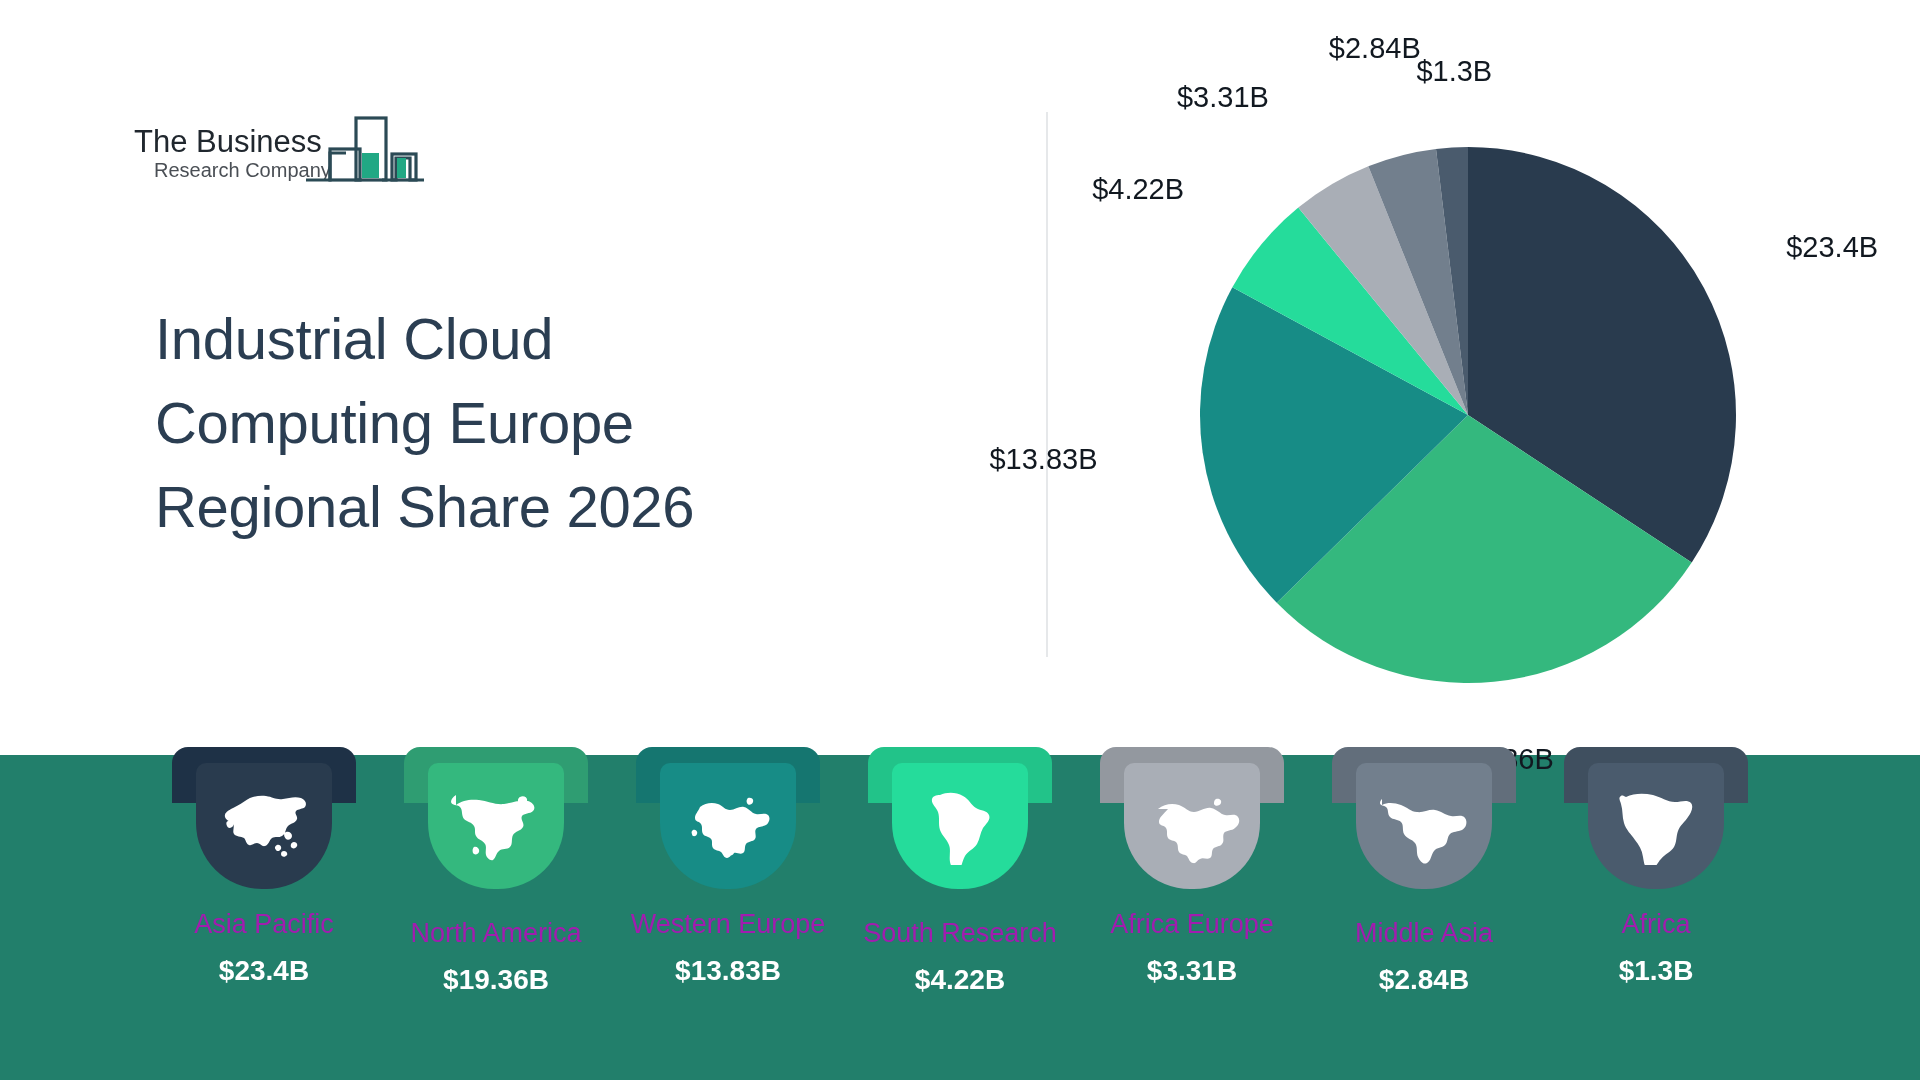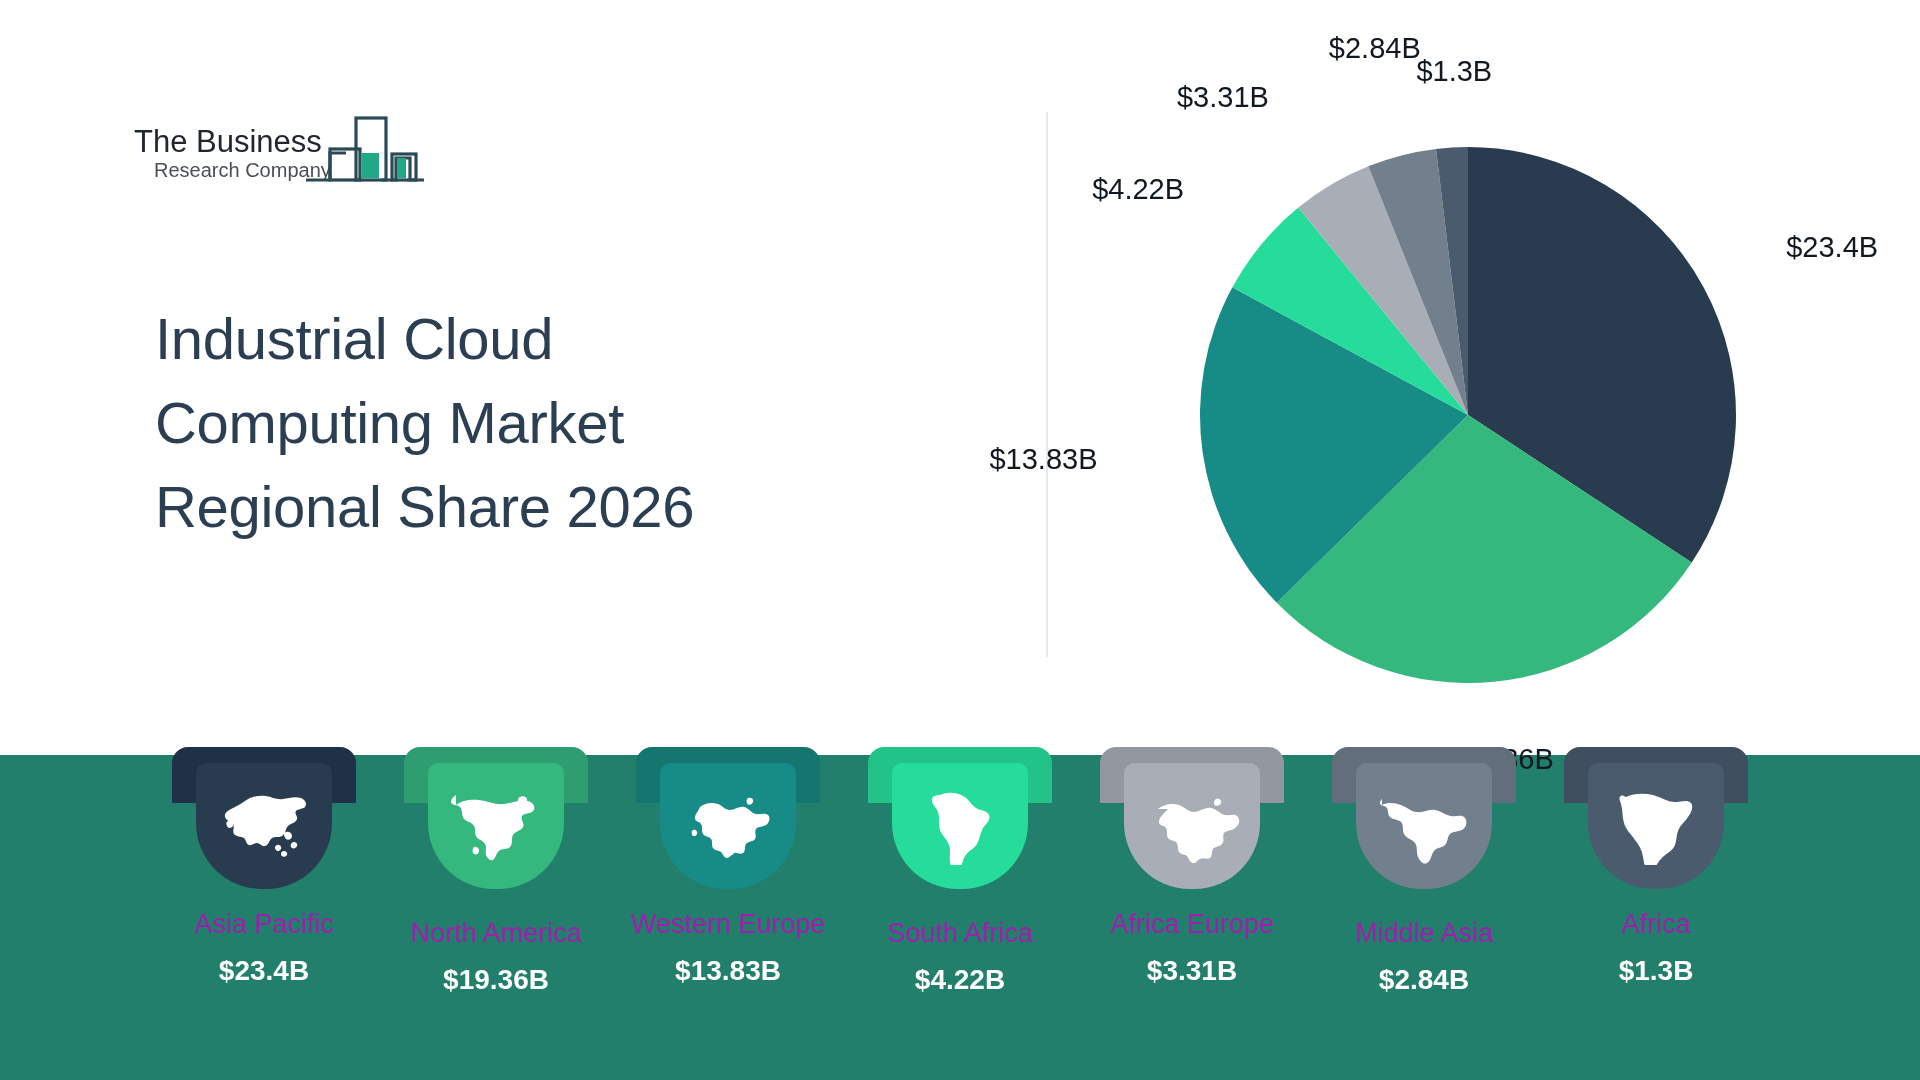--- a/index.html
+++ b/index.html
@@ -102,21 +102,21 @@
       </g>
       <g fill="#21a884">
         <rect x="228" y="45" width="17" height="25"></rect>
         <rect x="263" y="50" width="9" height="20"></rect>
       </g>
     </svg>
   </div>
 
   <h1 class="headline">
     <span class="ln">Industrial Cloud</span>
-    <span class="ln">Computing Market</span>
+    <span class="ln">Computing Europe</span>
     <span class="ln">Regional Share 2026</span>
   </h1>
 
   <div class="divider"></div>
 
   <div class="pie-wrap">
     <svg width="840" height="660" viewBox="0 0 840 660" xmlns="http://www.w3.org/2000/svg">
       <g id="pie-slices" transform="translate(408,360)">
           <path d="M 0 0 L 0.00 -268.00 A 268 268 0 0 1 223.71 147.57 Z" fill="#293b4e"></path>
           <path d="M 0 0 L 223.71 147.57 A 268 268 0 0 1 -191.20 187.80 Z" fill="#34b87e"></path>
@@ -177,21 +177,21 @@
       </div>
       <div class="card lower">
         <div class="emblem">
           <div class="tab" style="background: rgb(34, 195, 137);"></div>
           <div class="shield" style="background: rgb(37, 220, 155);">
             <svg width="100" height="78" viewBox="0 0 100 78">
               <path fill="#fff" d="M30 8c7-3 16-3 23 1 6 3 8 9 13 12 5 3 11 2 13 7 2 5-3 9-6 13-3 5-3 11-6 16-3 5-9 7-12 12-3 5-3 12-7 14-4 2-7-3-8-8-1-6 1-12-1-17-2-6-7-9-9-15-2-6 0-12-2-18-2-5-7-8-6-13 1-3 4-4 8-4z"></path>
             </svg>
           </div>
         </div>
-        <div class="card-label">South Africa</div>
+        <div class="card-label">South Research</div>
         <div class="card-value">$4.22B</div>
       </div>
       <div class="card">
         <div class="emblem">
           <div class="tab" style="background: rgb(147, 152, 159);"></div>
           <div class="shield" style="background: rgb(169, 174, 182);">
             <svg width="100" height="78" viewBox="0 0 100 78">
               <path fill="#fff" d="M16 22c6-5 14-6 21-4 6 2 9 7 15 7 6 0 11-5 17-4 6 1 9 6 14 7 5 1 10-2 13 2 3 4 0 9-3 11-3 3-9 2-11 5-2 4 1 8-2 11-2 3-7 2-9 5-2 3 0 7-3 9-3 2-7-1-10 1-3 1-4 5-7 4-3 0-4-4-6-7-2-2-6-1-8-4-2-3 0-7-3-10-2-2-6-1-8-4-2-3 0-7-2-10-2-3-7-2-7-6 0-5 4-7 9-13z M74 12c3-1 6 1 5 4-1 3-6 4-7 1 0-2 0-4 2-5z M48 62c3-1 5 2 4 5-1 2-5 2-5 0-1-2 0-4 1-5z"></path>
             </svg>
           </div>

